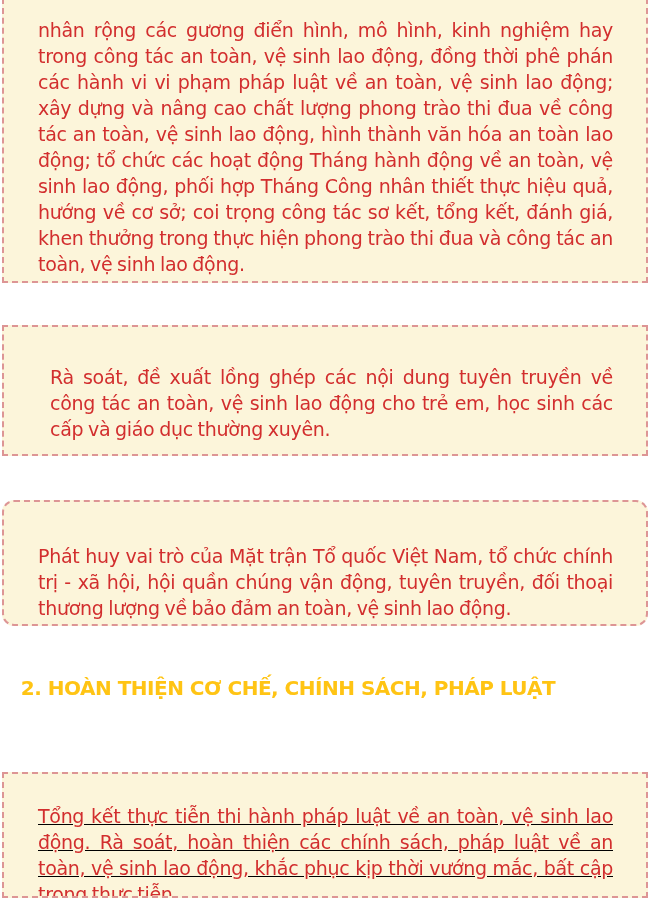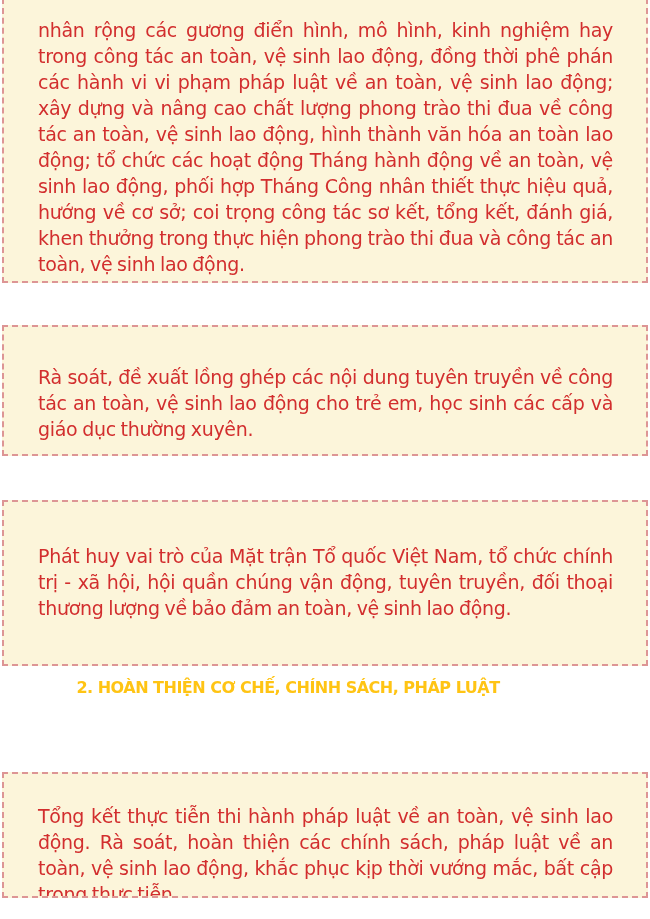--- a/index.html
+++ b/index.html
@@ -26,38 +26,38 @@
   .callout p {
     margin: 13px;
     color: #D22E2E;
     font-size: 19px;
     line-height: 26px;
     letter-spacing: -0.3px;
     word-spacing: -1px;
     text-align: justify;
   }
   #box1 { top: -22px; height: 305px; padding: 24px 20px 16px 21px; }
-  #box2 { top: 325px; height: 131px; padding: 24px 20px 16px 21px; }
-  #box3 { top: 500px; height: 166px; padding: 28px 20px 16px 21px; }
-  #box4 { top: 772px; height: 126px; padding: 16px 20px 4px 21px; }
+  #box2 { top: 325px; height: 131px; padding: 24px 20px 16px 33px; }
+  #box3 { top: 500px; height: 126px; padding: 28px 20px 16px 21px; border-radius: 12px; }
+  #box4 { top: 772px; height: 126px; padding: 16px 20px 4px 21px; text-decoration: underline; }
 
   .section-heading {
     position: absolute;
     top: 672px;
     left: -74px;
     width: 724px;
     display: flex;
     flex-direction: column;
     align-items: center;
     pointer-events: none;
   }
   .section-heading .hline {
     color: #FFC414;
     font-weight: bold;
-    font-size: 16px;
+    font-size: 20px;
     line-height: 32px;
     letter-spacing: -0.5px;
     white-space: nowrap;
     text-align: center;
   }
 </style>
 </head>
 <body>
 
 <div id="box1" class="callout">

